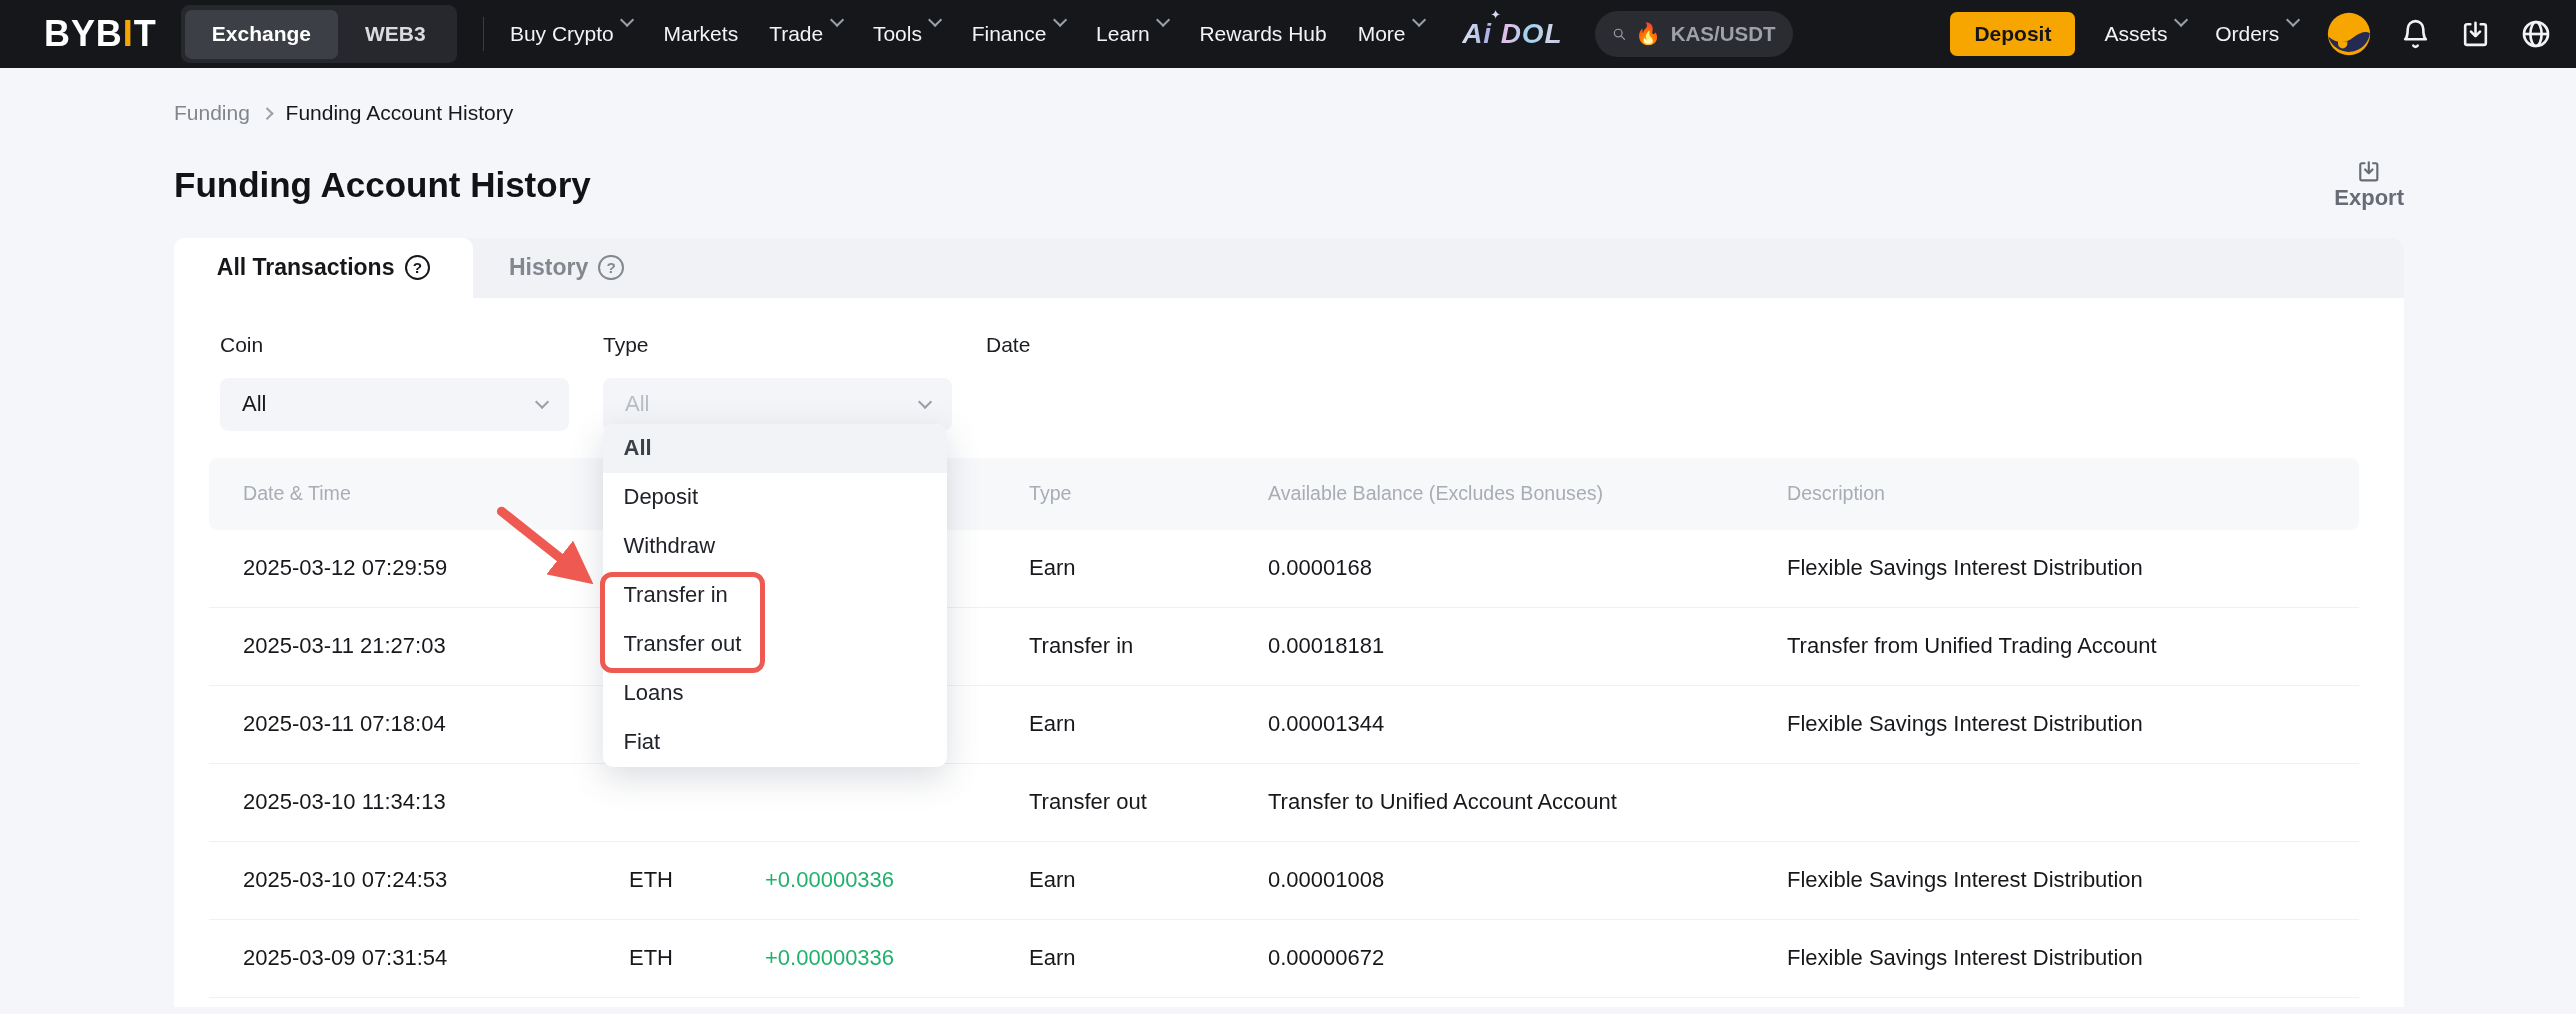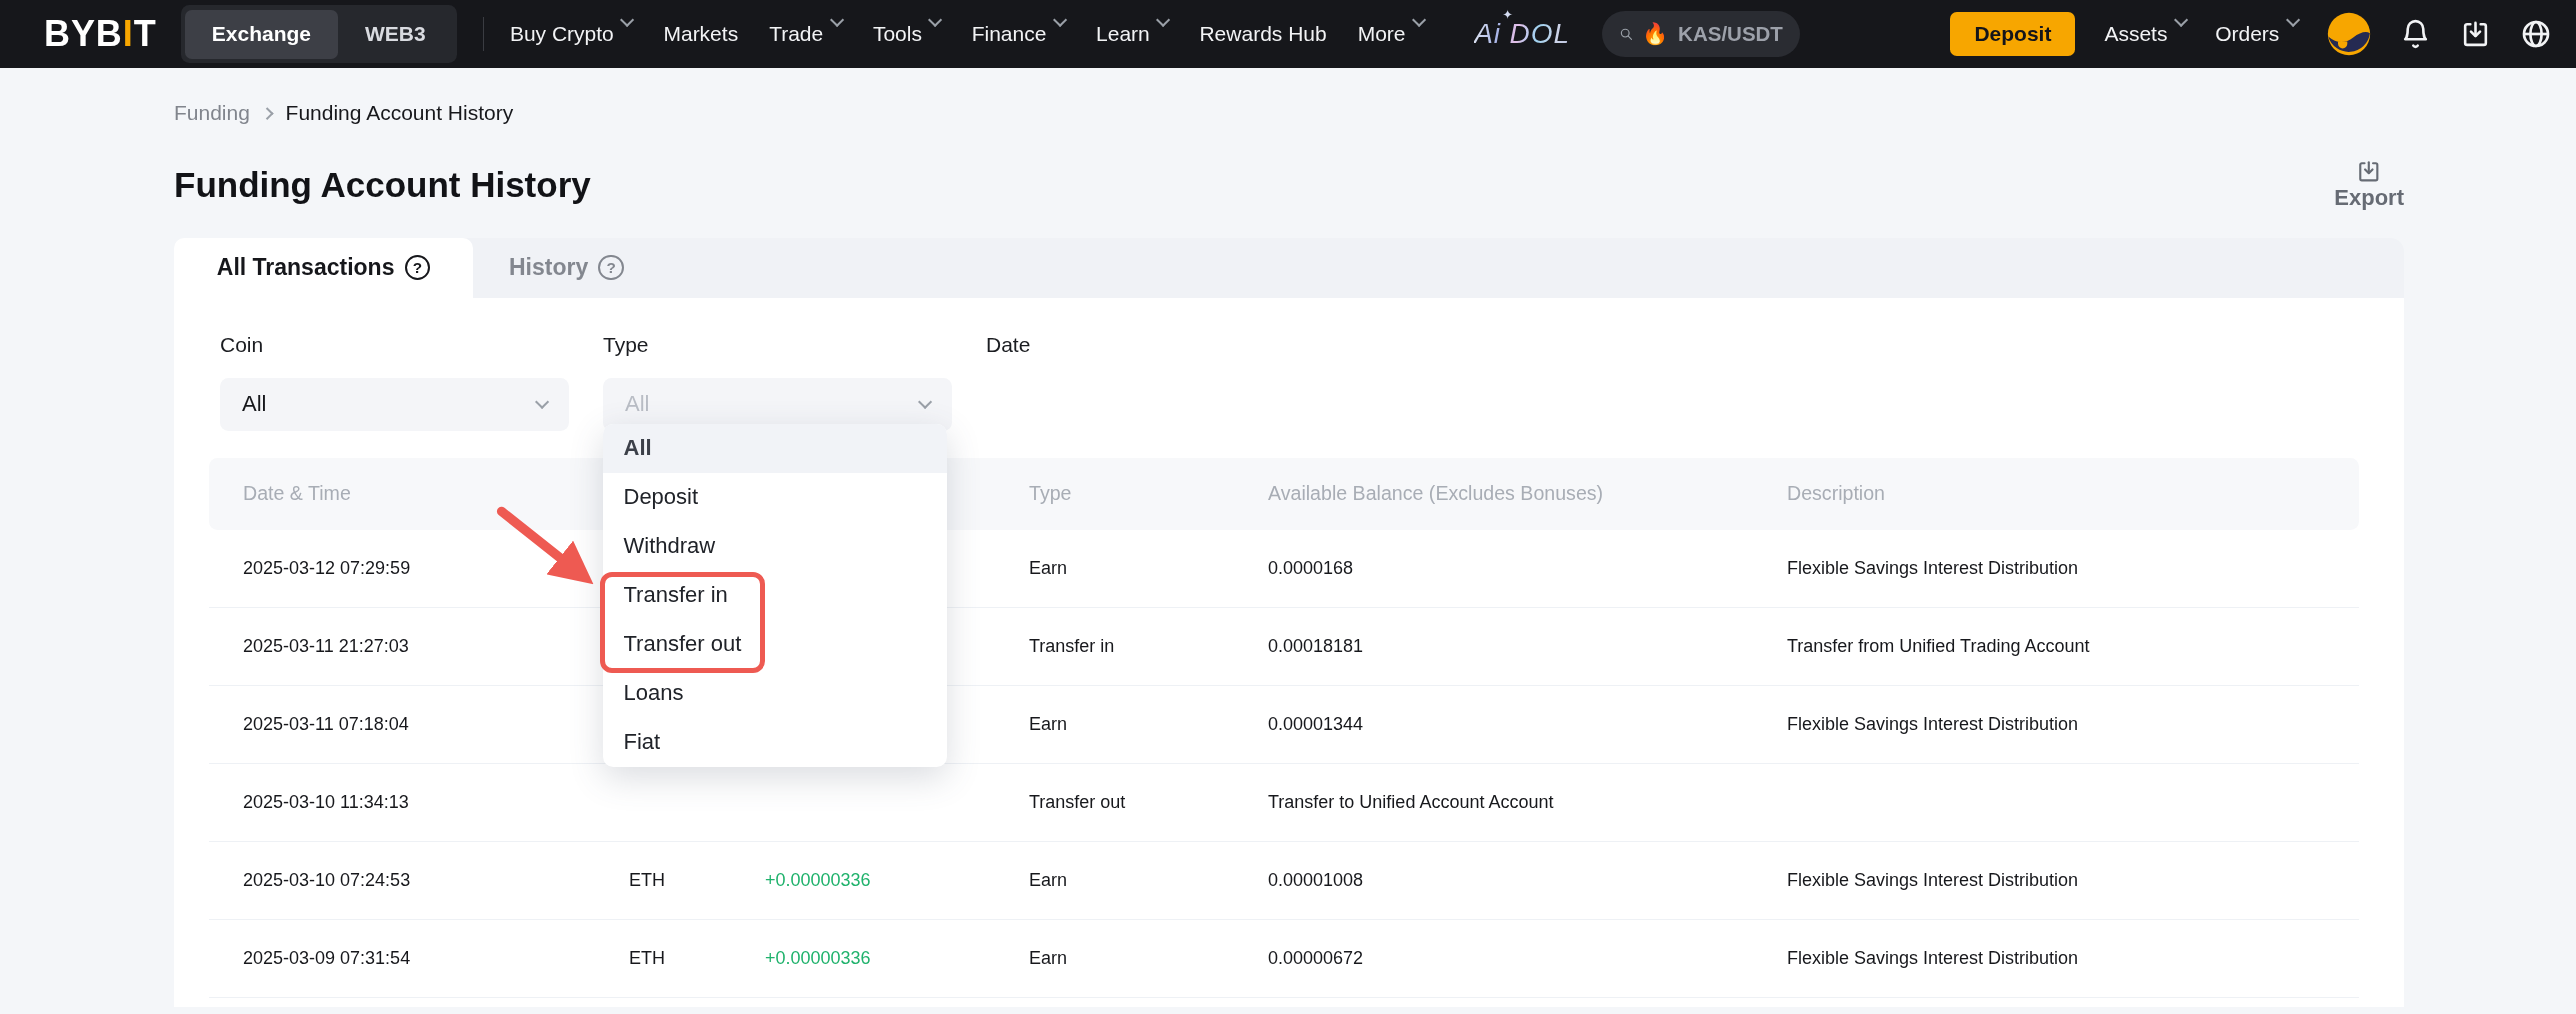--- a/index.html
+++ b/index.html
@@ -18,21 +18,21 @@
   }
   .logo { font-size:36px; font-weight:800; color:#ffffff; letter-spacing:0.9px; cursor:pointer; }
   .logo .accent { color:#f7a600; }
   .toggle { margin-left:24px; background:#26282d; border-radius:8.5px; padding:4.3px; display:flex; }
   .toggle .opt { font-size:21px; font-weight:600; padding:9.4px 27px; border-radius:6.8px; color:#d9dbe0; cursor:pointer; }
   .toggle .opt.active { background:#3d3f46; color:#ffffff; }
   .nav-divider { width:1.7px; height:34px; background:#3a3c42; margin:0 25.6px; }
   .links { display:flex; align-items:center; gap:31px; }
   .nav-link { display:flex; align-items:flex-start; gap:8.5px; color:#f2f3f5; font-size:21px; font-weight:500; cursor:pointer; }
   .chev-d { width:10.2px; height:10.2px; border-right:2.6px solid #9aa0a8; border-bottom:2.6px solid #9aa0a8; transform:rotate(45deg); margin-top:-6.8px; }
-  .aidol { margin-left:50px; position:relative; font-size:28px; font-weight:400; font-style:italic; letter-spacing:0.9px; cursor:pointer;
+  .aidol { margin-left:38px; position:relative; font-size:28px; font-weight:700; font-style:italic; letter-spacing:0.9px; cursor:pointer;
     background:linear-gradient(100deg,#e3e8f2 0%,#a9b6e8 25%,#e3bfe8 45%,#9fd2f0 65%,#ccd3e8 85%,#b9c2dd 100%);
     -webkit-background-clip:text; background-clip:text; color:transparent; }
   .aidol .star { position:absolute; top:-11px; left:28px; font-size:12.8px; font-style:normal; color:#d4dcf2; -webkit-text-fill-color:#d4dcf2; }
   .searchbox { margin-left:32px; width:198px; height:46px; background:#2a2c32; border-radius:23px;
     display:flex; align-items:center; gap:9.4px; padding:0 17px; cursor:pointer; }
   .search-pair { color:#9da1aa; font-size:20.5px; font-weight:700; }
   .flame { font-size:21px; }
   .nav-right { margin-left:auto; display:flex; align-items:center; gap:29px; }
   .deposit-btn { background:#f7a600; color:#14151a; font-size:21px; font-weight:700; border-radius:6.8px; padding:10.2px 24px; cursor:pointer; border:none; }
   .icon-btn { display:flex; align-items:center; justify-content:center; cursor:pointer; }
@@ -67,21 +67,21 @@
   .chev-s { width:10.2px; height:10.2px; border-right:2.1px solid #9aa0a8; border-bottom:2.1px solid #9aa0a8; transform:rotate(45deg); margin-top:-5.1px; }
   .datebox { width:351px; height:53px; background:#f4f5f8; border-radius:8.5px; display:flex; align-items:center;
     padding:0 20.5px; font-size:22px; color:#17181c; cursor:pointer; }
   .darrow { color:#9aa0a8; margin:0 19px; font-size:23px; }
   .cal { margin-left:auto; display:flex; }
 
   
   .table { margin:0 45px 0 35px; }
   .grid { display:grid; grid-template-columns:386px 136px 264px 239px 519px 1fr; padding-left:34px; align-items:center; }
   .thead { height:72px; background:#f7f8fa; border-radius:8.5px; font-size:19.6px; color:#a8adb5; font-weight:400; }
-  .trow { height:78px; border-bottom:1.7px solid #eef1f5; font-size:18px; color:#17181c; font-weight:500; background:#ffffff; }
+  .trow { height:78px; border-bottom:1.7px solid #eef1f5; font-size:22px; color:#17181c; font-weight:500; background:#ffffff; }
   .amount.pos { color:#20b26c; }
 
   
   .dropdown { position:absolute; left:429px; top:186px; width:344px; background:#ffffff; border-radius:10.2px;
     box-shadow:0 10.2px 34px rgba(75,85,105,0.20); z-index:20; overflow:hidden; }
   .opt { height:49px; display:flex; align-items:center; padding:0 20.5px; font-size:22px; color:#202329; cursor:pointer; }
   .opt.selected { background:#f1f3f7; color:#3c4049; font-weight:600; }
 
   
   .anno-box { position:absolute; left:426px; top:334px; width:165px; height:101px; border:5.1px solid #ee5a52;

